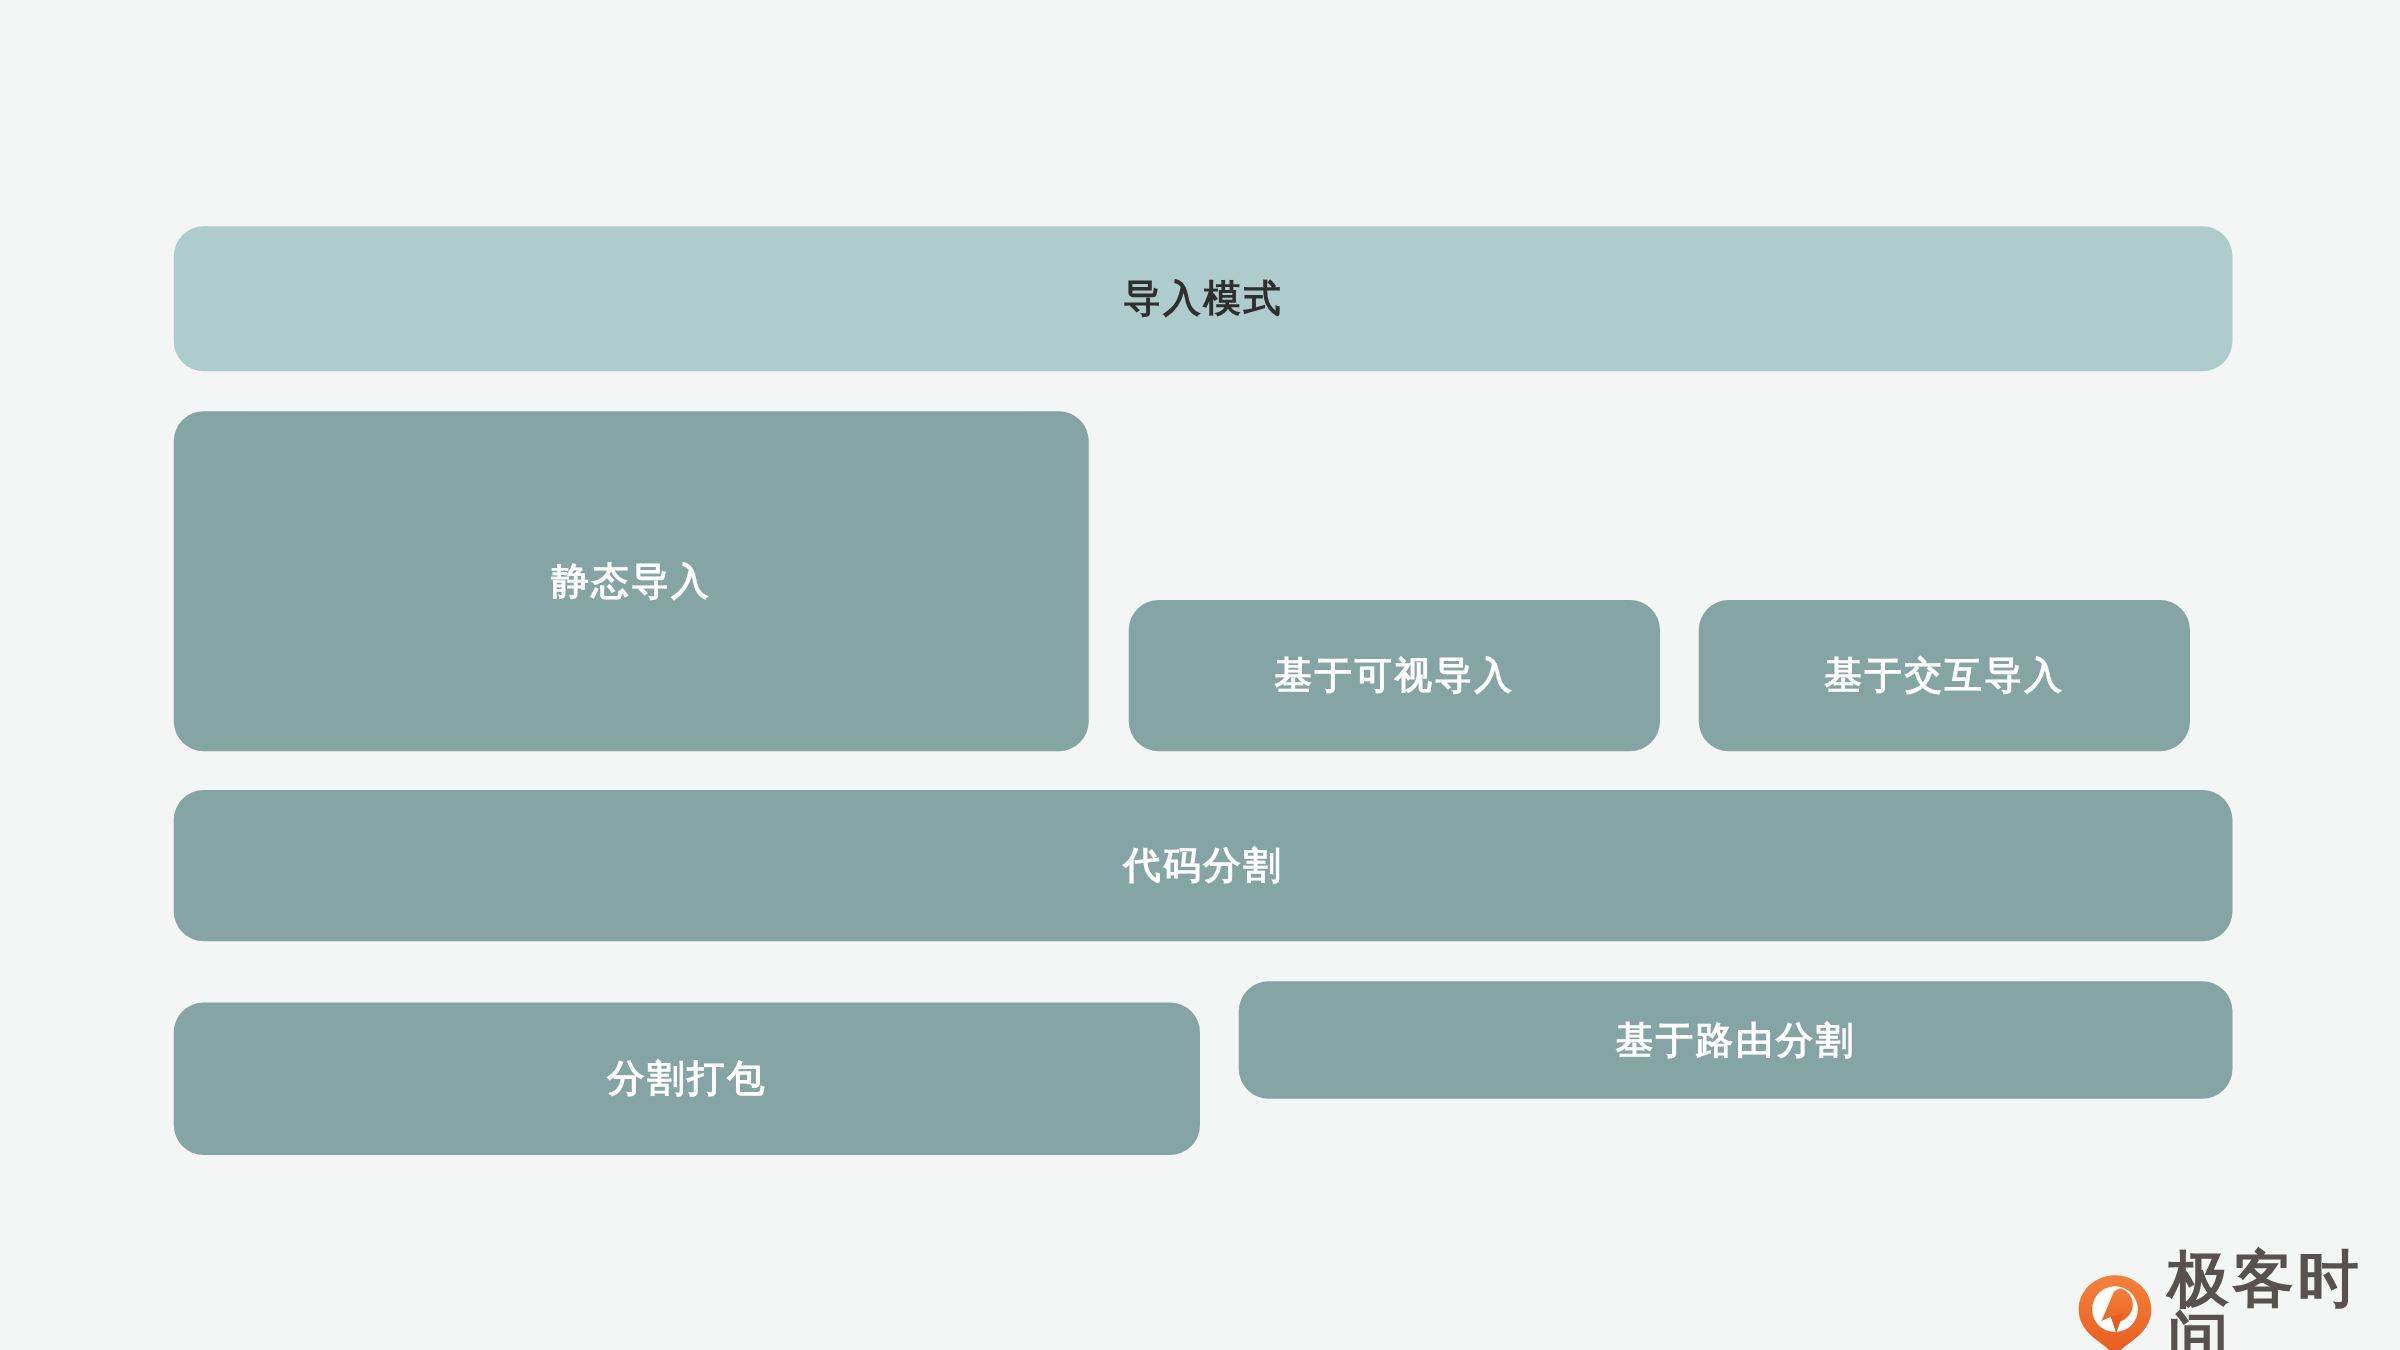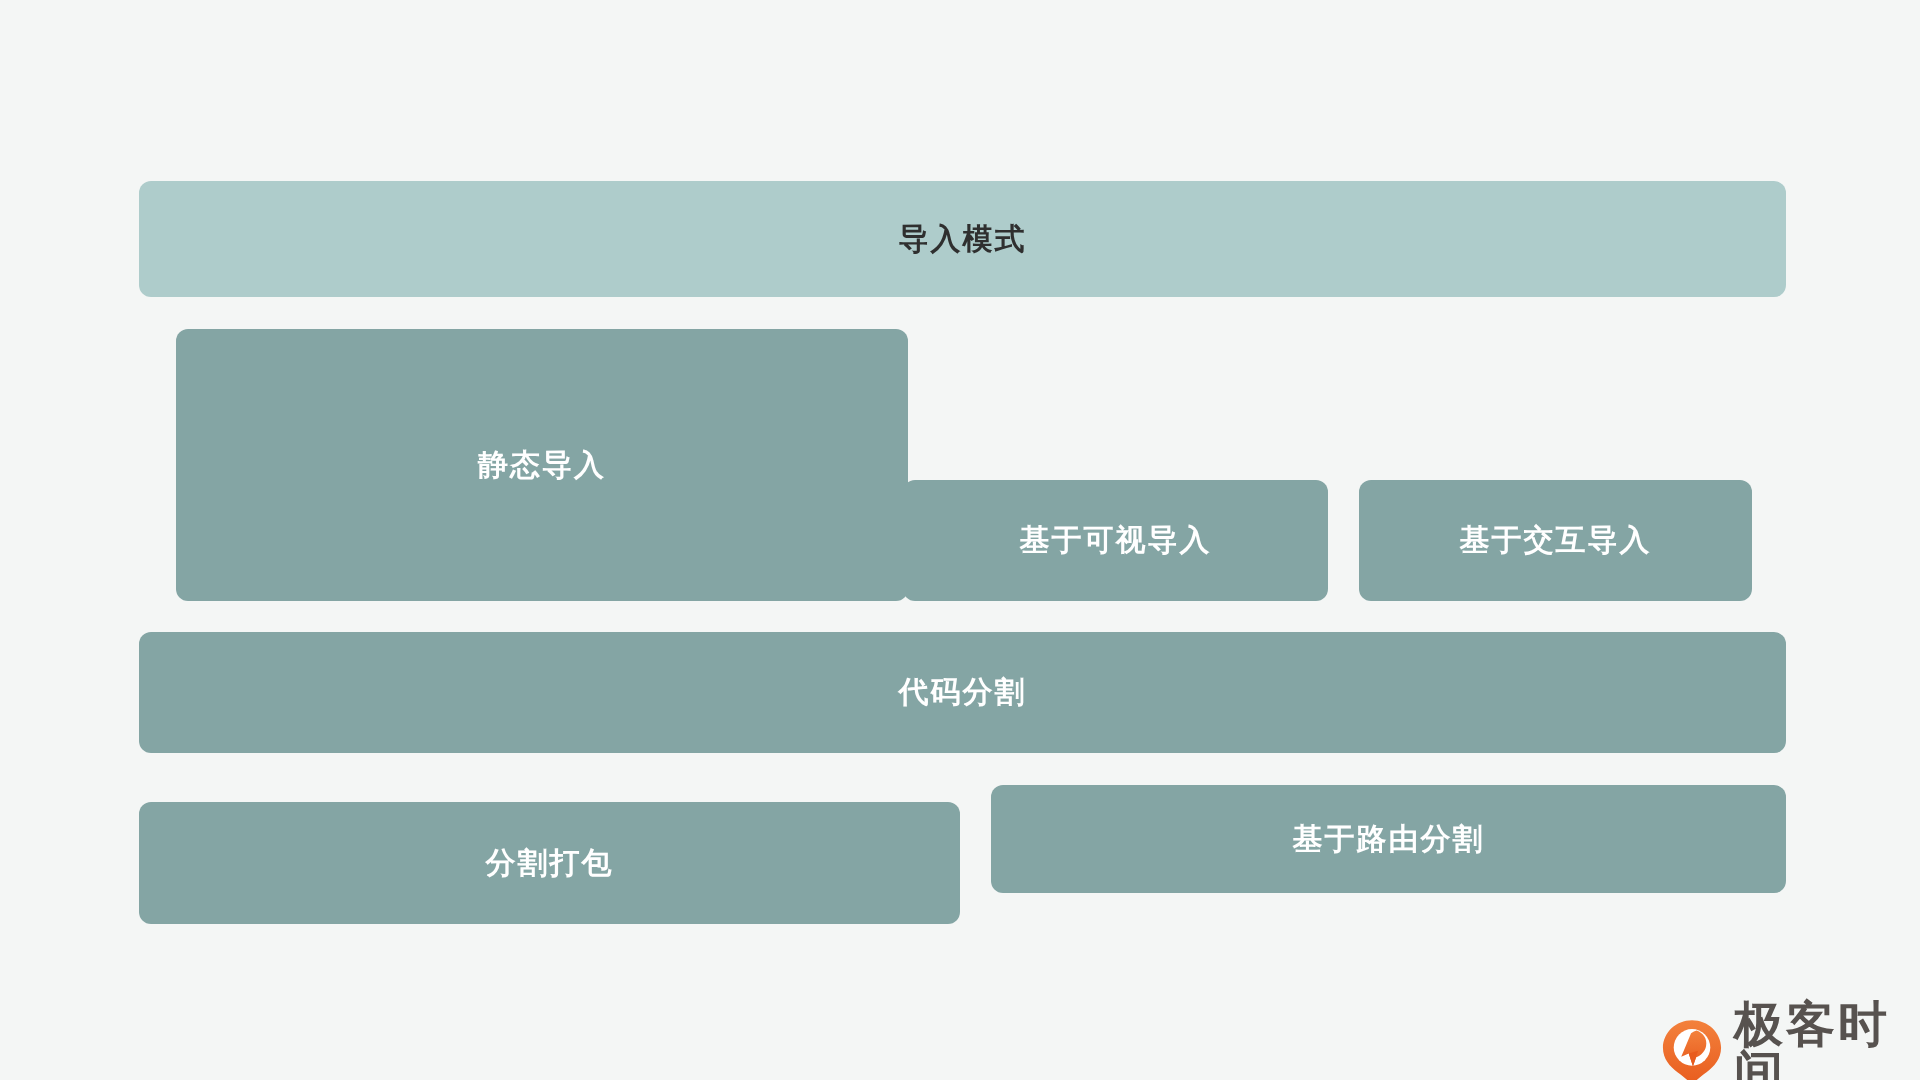--- a/index.html
+++ b/index.html
@@ -14,46 +14,46 @@
     overflow: hidden;
   }
   .canvas {
     position: relative;
     width: 1920px;
     height: 1080px;
     background: #f4f6f5;
   }
   .block {
     position: absolute;
-    border-radius: 12px;
+    border-radius: 24px;
     display: flex;
     align-items: center;
     justify-content: center;
     font-size: 30px;
     font-weight: 700;
     letter-spacing: 2px;
     box-sizing: border-box;
   }
   .block--header {
     background: #aecccb;
     color: #2f2f2f;
   }
   .block--teal {
     background: #84a5a4;
     color: #ffffff;
   }
   
   .pos-header     { left: 139px; top: 181px; width: 1647px; height: 116px; }
-  .pos-static     { left: 139px; top: 329px; width: 732px;  height: 272px; margin-left: 37px; }
+  .pos-static     { left: 139px; top: 329px; width: 732px;  height: 272px; }
   .pos-dynamic    { left: 903px; top: 329px; width: 883px;  height: 121px; }
   .pos-visible    { left: 903px; top: 480px; width: 425px;  height: 121px; font-family: Liberation Serif, serif; }
   .pos-interact   { left: 1359px; top: 480px; width: 393px; height: 121px; }
   .pos-codesplit  { left: 139px; top: 632px; width: 1647px; height: 121px; }
   .pos-splitpack  { left: 139px; top: 785px; width: 821px;  height: 122px; margin-top: 17px; }
-  .pos-routesplit { left: 991px; top: 785px; width: 795px;  height: 108px; }
+  .pos-routesplit { left: 991px; top: 785px; width: 795px;  height: 94px; }
 
   .brand {
     position: absolute;
     left: 1662px;
     top: 1000px;
     display: flex;
     align-items: center;
     gap: 12px;
   }
   .brand__icon {

